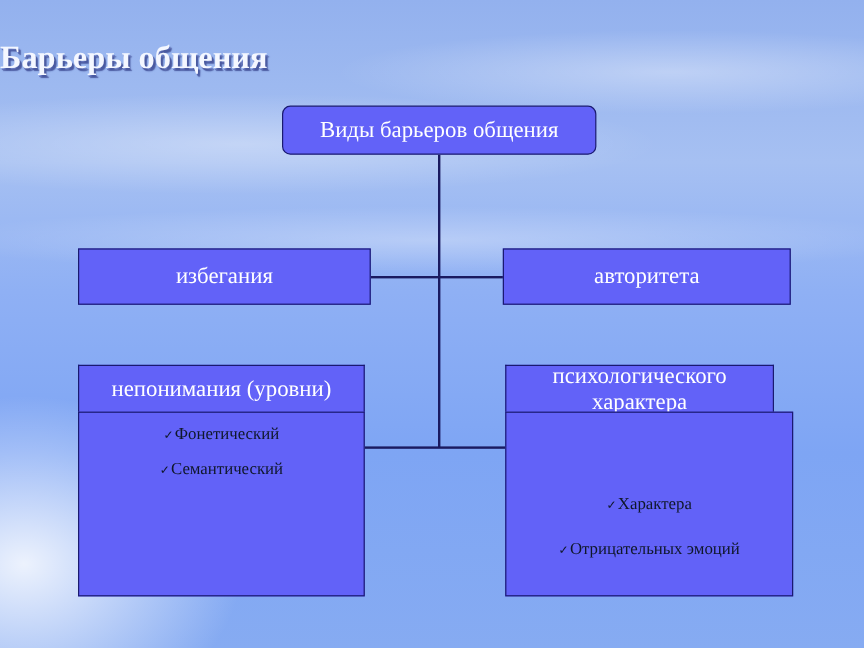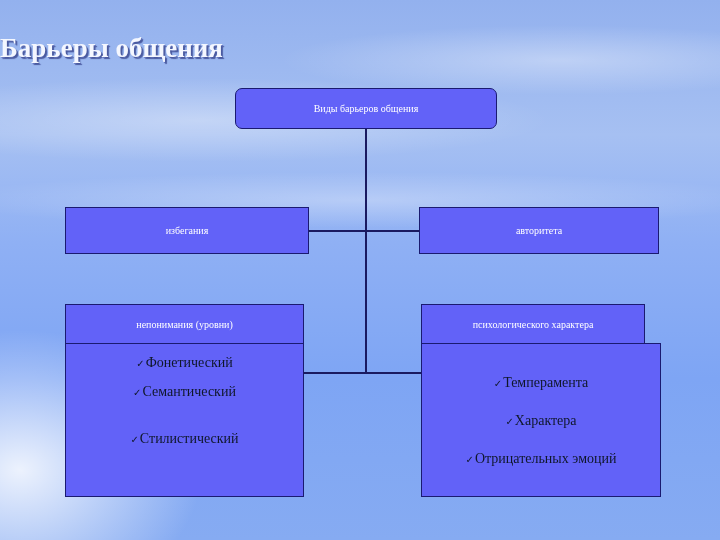--- a/index.html
+++ b/index.html
@@ -15,21 +15,21 @@
     }
     .title {
       position: absolute; left: 0; width: 720px; top: 33px;
       font-size: 27px; font-weight: bold;
       color: #f4f7ff;
       text-shadow: 2px 2px 1px #4a5aa0, 1px 1px 0 #6a7ac0;
     }
     .box {
       position: absolute; box-sizing: border-box;
       background: #6262f8; border: 1.5px solid #1a1a70;
-      color: #ffffff; font-size: 10px;
+      color: #ffffff; font-size: 19px;
       display: flex; align-items: center; justify-content: center;
       text-align: center;
     }
     .root { left: 235px; top: 88px; width: 262px; height: 41px; border-radius: 7px; }
     .b-avoid { left: 65px; top: 207px; width: 244px; height: 47px; }
     .b-auth  { left: 419px; top: 207px; width: 240px; height: 47px; }
     .b-misund { left: 65px; top: 304px; width: 239px; height: 40px; border-bottom: none; }
     .b-psych  { left: 421px; top: 304px; width: 224px; height: 40px; border-bottom: none; }
     .list {
       position: absolute; box-sizing: border-box;
@@ -71,28 +71,22 @@
   <span>психологического характера</span>
 </div>
 
 <div class="list list-left">
   <div class="item" style="top:11px;">
     <span class="check">✓</span><span>Фонетический</span>
   </div>
   <div class="item" style="top:40px;">
     <span class="check">✓</span><span>Семантический</span>
   </div>
-  <div class="item" style="top:87px;">
-    <span class="check">✓</span><span>Стилистический</span>
-  </div>
 </div>
 
 <div class="list list-right">
-  <div class="item" style="top:31px;">
-    <span class="check">✓</span><span>Темперамента</span>
-  </div>
   <div class="item" style="top:69px;">
     <span class="check">✓</span><span>Характера</span>
   </div>
   <div class="item" style="top:107px;">
     <span class="check">✓</span><span>Отрицательных эмоций</span>
   </div>
 </div>
 
 </body></html>

